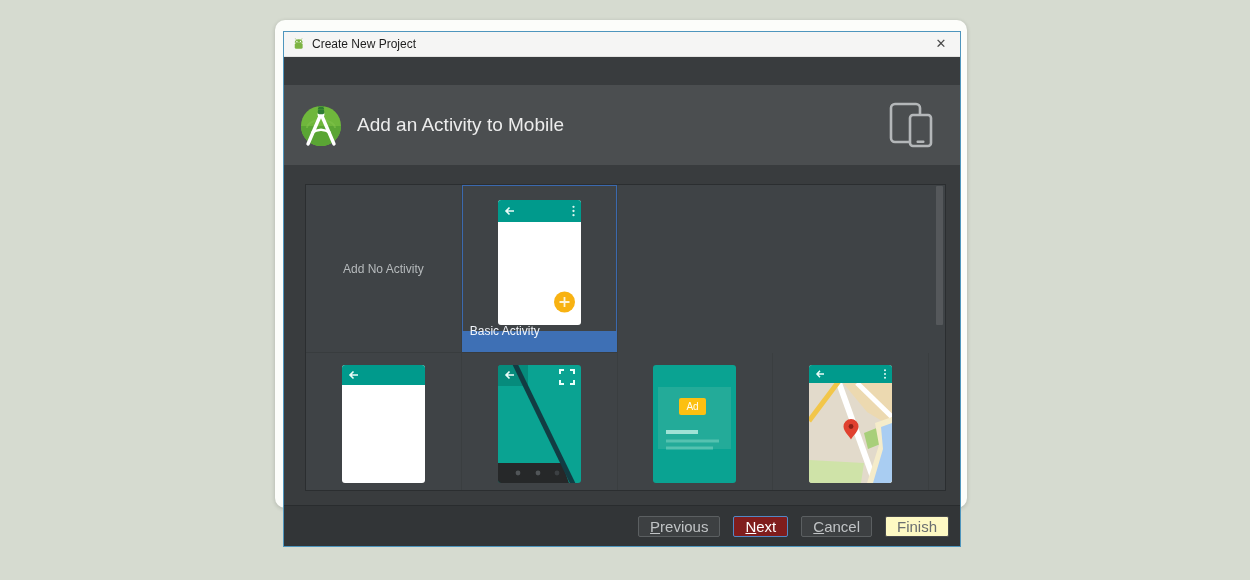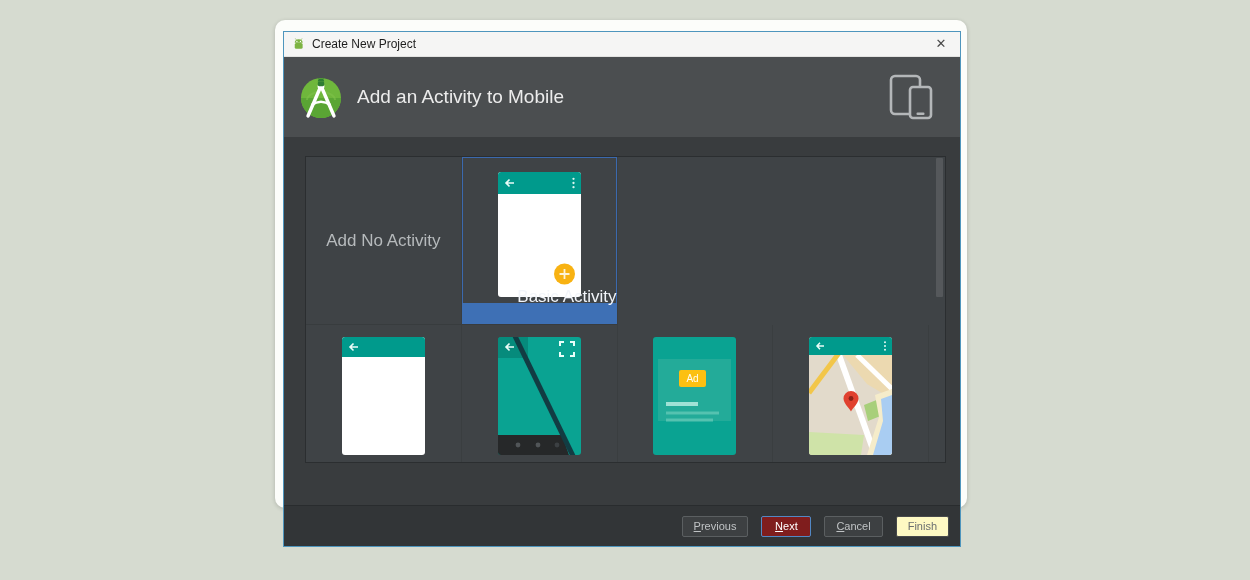--- a/index.html
+++ b/index.html
@@ -26,21 +26,21 @@
     padding:0 8px 0 7px;gap:6px;flex:0 0 auto;border-bottom:1px solid #e3e3e1;
   }
   .titlebar .title{font-size:12px;color:#1d1d1d;}
   .titlebar .close{
     margin-left:auto;font-size:13px;color:#4a4a4a;cursor:default;
     width:22px;text-align:center;line-height:22px;
   }
   
   .header{
     height:80px;background:#4b4e50;display:flex;align-items:center;
-    padding:0 22px 0 14px;gap:13px;flex:0 0 auto;
+    padding:0 22px 0 14px;gap:13px;flex:0 0 auto;margin-top:28px;
   }
   .header .htitle{font-size:19px;color:#ececec;font-weight:400;}
   .header .devices{margin-left:auto;}
   
   .bodyarea{flex:1;position:relative;background:#393c3e;}
   .gallery{
     position:absolute;left:21px;top:19px;width:641px;height:307px;
     background:#3f4346;border:1px solid #2b2e30;box-sizing:border-box;
     overflow:hidden;
   }
@@ -49,45 +49,45 @@
   .grid-row.r2 .cell{height:170px;}
   .cell{
     position:relative;border-right:1px solid #3a3e40;border-bottom:1px solid #383c3e;
     box-sizing:border-box;display:flex;justify-content:center;align-items:flex-start;
     cursor:pointer;
   }
   .grid-row.r2 .cell{border-bottom:none;}
   .cell .thumb{margin-top:15px;display:block;}
   .grid-row.r2 .cell .thumb{margin-top:12px;}
   .cell .cell-label{
-    position:absolute;bottom:6px;left:0;right:0;text-align:right;
-    font-size:17px;color:#b6babc;
+    position:absolute;bottom:6px;left:0;right:0;text-align:left;
+    font-size:12px;color:#b6babc;
   }
   .cell.center-label{align-items:center;}
   .cell.center-label .cell-label{position:static;}
   .cell.selected{box-shadow:inset 0 0 0 1px #3b69ae;}
   .cell.selected .sel-bar{
     position:absolute;bottom:0;left:0;right:0;height:21px;background:#3e70b5;
   }
   .cell.selected .cell-label{
-    bottom:17px;line-height:21px;color:#f2f5fa;z-index:2;
+    bottom:10px;line-height:21px;color:#f2f5fa;z-index:2;margin-left:8px;
   }
   .scroll-thumb{
     position:absolute;top:1px;right:2px;width:7px;height:139px;
     background:#55585b;border-radius:1px;
   }
   
   .buttonbar{
     position:absolute;left:0;right:0;bottom:0;height:40px;
     background:#323537;border-top:1px solid #292c2e;
     display:flex;align-items:center;justify-content:flex-end;
     gap:13px;padding-right:11px;
   }
   .btn{
-    min-width:50px;height:21px;font-size:11px;font-family:inherit;
+    min-width:50px;height:21px;font-size:15px;font-family:inherit;
     background:#3d4042;border:1px solid #5b5f61;border-radius:2px;
     color:#c0c3c5;padding:0 11px;line-height:19px;text-align:center;cursor:pointer;
   }
   .btn.primary{background:#7f1d1d;border-color:#5288c5;color:#ffffff;}
   .btn.disabled{background:#fef9c3;border-color:#47494b;color:#6a6e70;cursor:default;}
   .btn u{text-decoration:underline;}
 </style>
 </head>
 <body>
 

